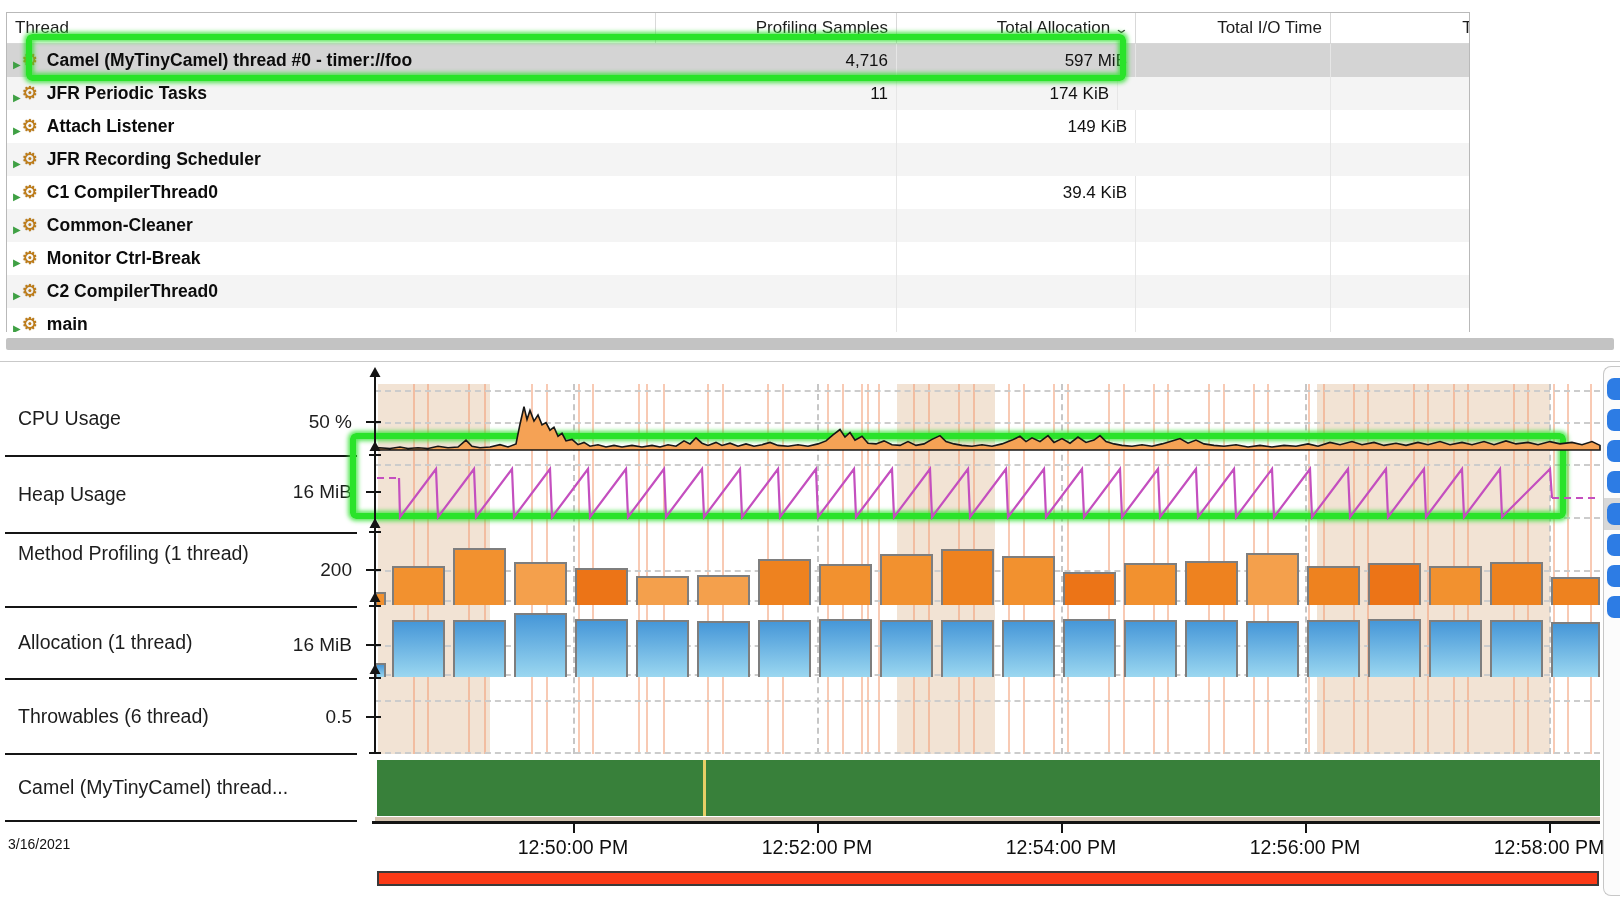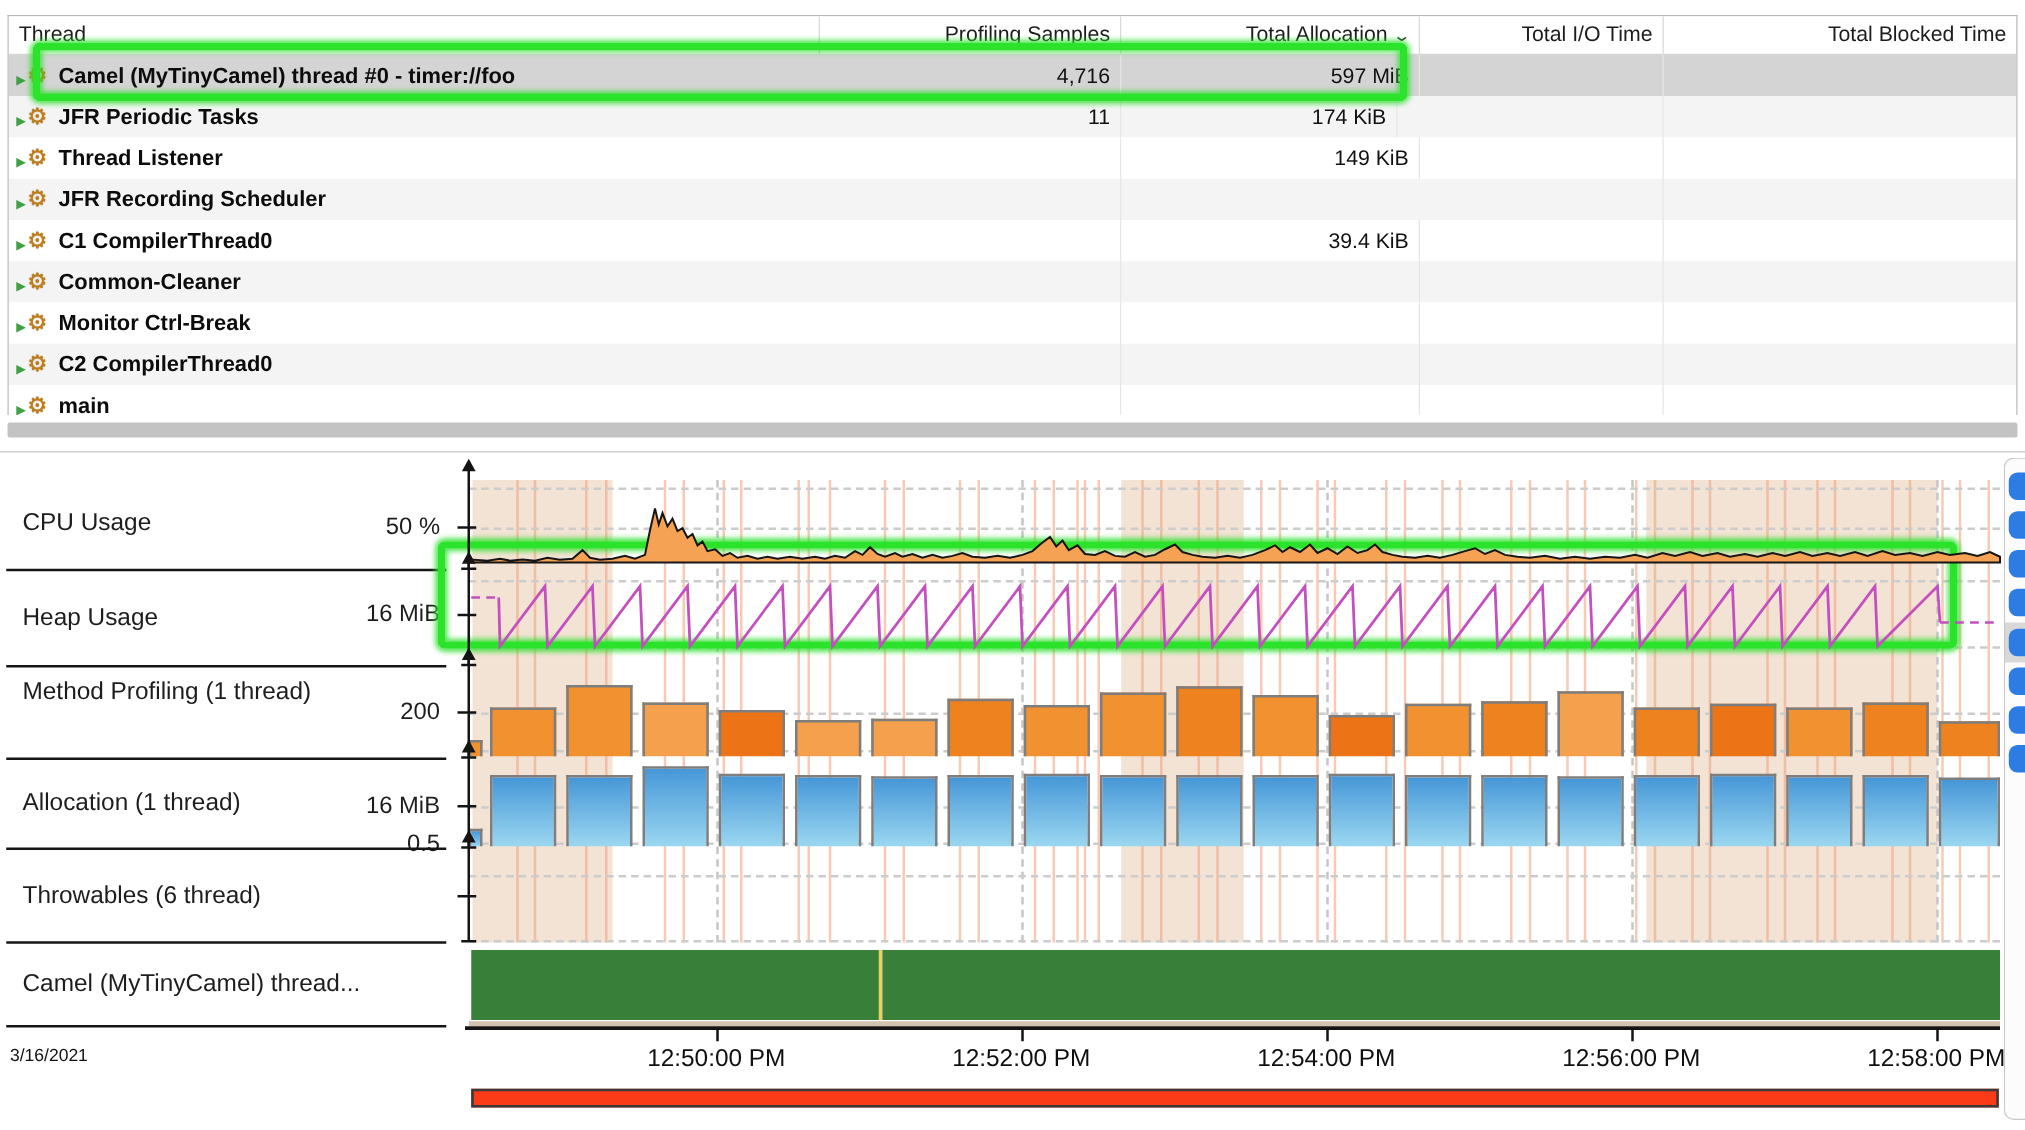--- a/index.html
+++ b/index.html
@@ -1,19 +1,19 @@
 <!DOCTYPE html>
 <html><head>
 <meta charset="utf-8">
 <style>
   html,body{margin:0;padding:0;background:#ffffff;}
   #screen{position:relative;width:1620px;height:904px;background:#fff;overflow:hidden;
           font-family:"Liberation Sans","DejaVu Sans",sans-serif;color:#111;}
   
-  #thread-table{position:absolute;left:6px;top:12px;width:1608px;height:320px;overflow:hidden;
+  #thread-table{position:absolute;left:6px;top:12px;width:1464px;height:320px;overflow:hidden;
                 border:1px solid #b9b9b9;border-bottom:none;box-sizing:border-box;background:#fff;}
   .thead{position:relative;height:30px;background:#fff;border-bottom:1px solid #d7d7d7;}
   .th{position:absolute;top:0;height:30px;line-height:30px;font-size:17px;color:#1c1c1c;
       box-sizing:border-box;padding:0 8px;white-space:nowrap;border-right:1px solid #d9d9d9;}
   .th.right{text-align:right;}
   .sort-chev{display:inline-block;margin-left:6px;font-size:13px;color:#333;transform:scaleX(1.4);}
   .trow{position:relative;height:33px;line-height:33px;white-space:nowrap;}
   .trow .cell{position:absolute;top:0;height:33px;box-sizing:border-box;padding:0 8px;
               font-size:17px;text-align:right;border-right:1px solid #e6e6e6;}
   .name-cell{display:flex;align-items:center;height:33px;padding-left:4px;font-weight:bold;
@@ -78,21 +78,21 @@
           </div>
           <div class="cell" style="left: 649px; width: 241px;">11</div>
           <div class="cell" style="left: 872px; width: 239px;">174 KiB</div>
           <div class="cell" style="left: 1129px; width: 195px;"></div>
           <div class="cell" style="left: 1324px; width: 283px;"></div>
         </div>
         <div class="trow" style="background: rgb(255, 255, 255);">
           <div class="name-cell" style="width: 649px;">
             <span class="expander">▶</span>
             <span class="gear">⚙</span>
-            <span>Thread Listener</span>
+            <span>Attach Listener</span>
           </div>
           <div class="cell" style="left: 649px; width: 241px;"></div>
           <div class="cell" style="left: 890px; width: 239px;">149 KiB</div>
           <div class="cell" style="left: 1129px; width: 195px;"></div>
           <div class="cell" style="left: 1324px; width: 283px;"></div>
         </div>
         <div class="trow" style="background: rgb(244, 244, 244);">
           <div class="name-cell" style="width: 649px;">
             <span class="expander">▶</span>
             <span class="gear">⚙</span>
@@ -165,21 +165,21 @@
   <div id="chart-panel">
       <div class="lane-label" style="top: 407px;">CPU Usage</div>
       <div class="tick-value" style="top: 411px; left: 232px; width: 120px; right: auto;">50 %</div>
       <div class="lane-label" style="top: 482.5px;">Heap Usage</div>
       <div class="tick-value" style="top: 481px; left: 232px; width: 120px; right: auto;">16 MiB</div>
       <div class="lane-label" style="top: 542px;">Method Profiling (1 thread)</div>
       <div class="tick-value" style="top: 559px; left: 232px; width: 120px; right: auto;">200</div>
       <div class="lane-label" style="top: 631px;">Allocation (1 thread)</div>
       <div class="tick-value" style="top: 634px; left: 232px; width: 120px; right: auto;">16 MiB</div>
       <div class="lane-label" style="top: 704.5px;">Throwables (6 thread)</div>
-      <div class="tick-value" style="top: 665px; left: 232px; width: 120px; right: auto;">0.5</div>
+      <div class="tick-value" style="top: 706px; left: 232px; width: 120px; right: auto;">0.5</div>
       <div class="lane-label" style="top: 775.5px;">Camel (MyTinyCamel) thread...</div>
       <div class="lane-sep" style="top: 455px;"></div>
       <div class="lane-sep" style="top: 532px;"></div>
       <div class="lane-sep" style="top: 606px;"></div>
       <div class="lane-sep" style="top: 678px;"></div>
       <div class="lane-sep" style="top: 753px;"></div>
       <div class="lane-sep" style="top: 820px;"></div>
       <div class="tan-band" style="left: 378px; top: 384px; width: 112px; height: 370px;"></div>
       <div class="tan-band" style="left: 897px; top: 384px; width: 98px; height: 370px;"></div>
       <div class="tan-band" style="left: 1317px; top: 384px; width: 233px; height: 370px;"></div>

